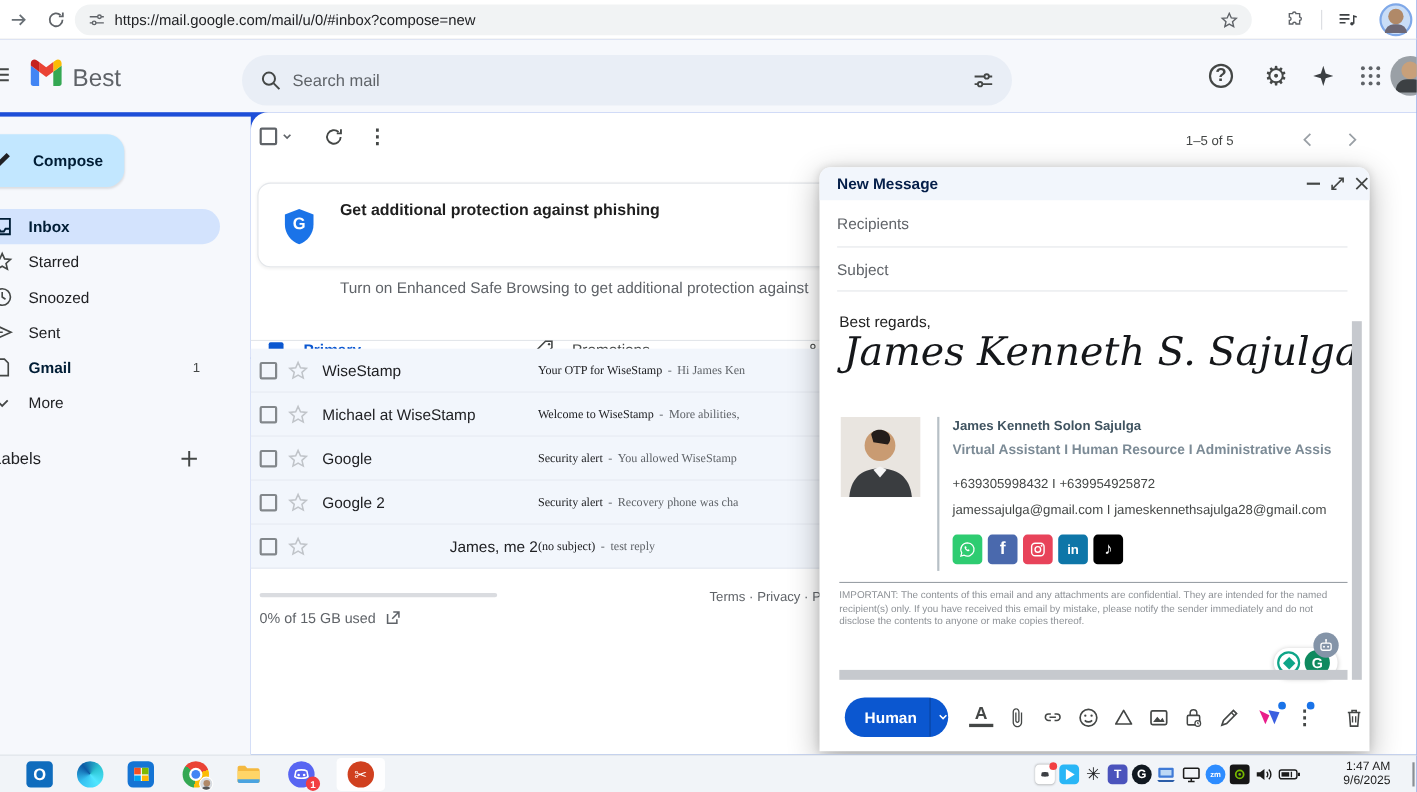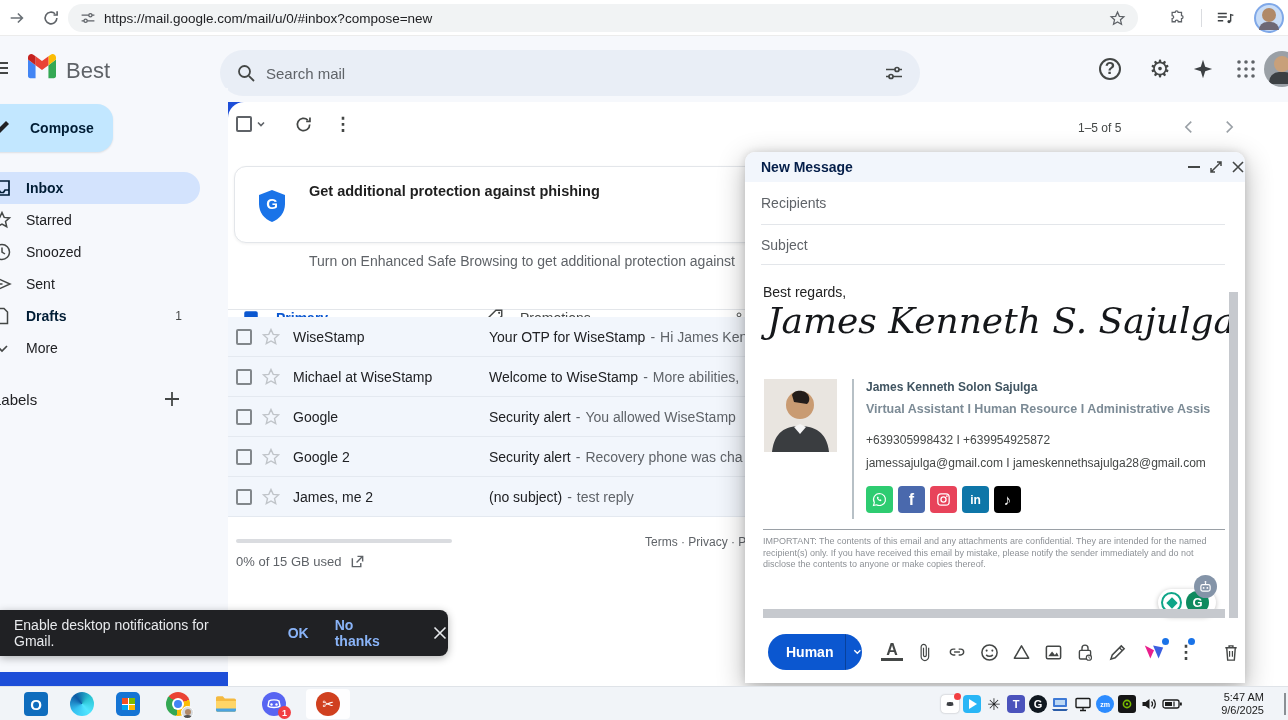--- a/index.html
+++ b/index.html
@@ -17,40 +17,40 @@
 
   
   .gmail-header { position:absolute; left:0; top:36px; width:1288px; height:66px; background:#f6f8fc; }
   .logo-text { font-size:22px; color:#5f6368; }
   .searchbar { position:absolute; left:220px; top:14px; width:700px; height:46px; background:#e9eef6; border-radius:24px; display:flex; align-items:center; padding:0 16px; }
   .searchbar input { flex:1; font-size:15px; color:#202124; margin:0 10px; }
   .searchbar input::placeholder { color:#5f6368; }
   .hd-ic { position:absolute; top:15px; width:36px; height:36px; display:flex; align-items:center; justify-content:center; border-radius:50%; color:#444746; }
 
   
-  .sidebar { position:absolute; left:0; top:88px; width:228px; height:584px; background:#f6f8fc; }
+  .sidebar { position:absolute; left:0; top:106px; width:228px; height:584px; background:#f6f8fc; }
   .compose-btn { position:absolute; left:-22px; top:16px; width:135px; height:48px; background:#c2e7ff; border-radius:16px; display:flex; align-items:center; box-shadow:0 1px 2px rgba(0,0,0,.1); }
   .compose-btn .txt { margin-left:52px; font-size:14px; font-weight:bold; color:#001d35; }
   .nav-item { position:absolute; left:-20px; width:220px; height:32px; border-radius:16px; display:flex; align-items:center; font-size:14px; color:#202124; }
   .nav-item .ic { width:20px; margin-left:12px; color:#444746; }
   .nav-item .lbl { margin-left:14px; flex:1; }
   .nav-item .cnt { margin-right:18px; font-size:12px; color:#444746; }
   .nav-item.sel { background:#d3e3fd; }
   .nav-item.sel .lbl, .nav-item.bold .lbl { font-weight:bold; color:#001d35; }
 
   
   .main { position:absolute; left:228px; top:102px; width:1060px; height:584px; background:#fff; border-radius:16px 0 0 0; }
   .icbtn { display:flex; align-items:center; justify-content:center; color:#444746; }
   .banner { position:absolute; left:6px; top:64px; width:920px; height:77px; background:#fff; border:1px solid #e3e6ea; border-radius:12px; box-shadow:0 1px 3px rgba(0,0,0,.06); }
   .tabs { position:absolute; left:0; top:166px; width:517px; height:42px; border-bottom:1px solid #e3e6ea; }
   .tab { position:absolute; top:16px; height:42px; display:flex; align-items:flex-end; font-size:14px; }
   .mailrow { position:absolute; left:0; width:517px; height:40px; background:#f2f6fc; border-bottom:1px solid #e4e9f0; display:flex; align-items:center; overflow:hidden; }
   .cb { width:16px; height:16px; border:2px solid #82878b; border-radius:2px; flex:none; }
   .sender { width:196px; margin-left:12px; font-size:14px; color:#202124; white-space:nowrap; overflow:hidden; flex:none; }
-  .subjwrap { flex:1; display:flex; font-size:14px; white-space:nowrap; overflow:hidden; }
+  .subjwrap { flex:1; display:flex; font-size:11px; white-space:nowrap; overflow:hidden;font-family:Liberation Serif, serif; }
   .subj { color:#202124; }
   .sep, .snip { color:#5f6368; margin-left:5px; }
 
   
   .compose { position:absolute; left:745px; top:152px; width:500px; height:531px; background:#fff; border-radius:10px 10px 0 0; box-shadow:0 8px 28px rgba(0,0,0,.3), 0 0 8px rgba(0,0,0,.12); z-index:30; }
   .cp-head { position:absolute; left:0; top:0; width:100%; height:30px; background:#f2f6fc; border-radius:10px 10px 0 0; display:flex; align-items:center; }
   .cp-title { margin-left:16px; font-size:14px; font-weight:bold; color:#041e49; }
   .cp-field { position:absolute; left:16px; width:464px; border-bottom:1px solid #e3e6ea; }
   .cp-field input { width:100%; font-size:14px; color:#202124; }
   .cp-field input::placeholder { color:#5f6368; }
@@ -233,21 +233,21 @@
           </svg>
         </span>
       <span class="lbl">Sent</span>
     </div>
     <div class="nav-item bold" style="top:212px;">
       <span class="ic">
           <svg width="20" height="20" viewBox="0 0 20 20">
             <path d="M5 2.5h7l3.5 3.5v11.5H5z" fill="none" stroke="#444746" stroke-width="1.5"></path>
           </svg>
         </span>
-      <span class="lbl">Drafts</span>
+      <span class="lbl">Gmail</span>
       <span class="cnt">1</span>
     </div>
     <div class="nav-item" style="top:244px;">
       <span class="ic">
           <svg width="20" height="20" viewBox="0 0 20 20">
             <path d="M5 8l5 5 5-5" fill="none" stroke="#444746" stroke-width="1.7"></path>
           </svg>
         </span>
       <span class="lbl">More</span>
     </div>
@@ -370,21 +370,21 @@
       <svg width="20" height="20" viewBox="0 0 20 20" style="margin-left:9px;flex:none;">
           <path d="M10 2.5l2.2 4.9 5.3.5-4 3.6 1.2 5.2L10 14l-4.7 2.7 1.2-5.2-4-3.6 5.3-.5z" fill="none" stroke="#c0c4c9" stroke-width="1.4"></path>
         </svg>
       <div class="sender">Google 2</div>
       <div class="subjwrap">
           <span class="subj">Security alert</span>
           <span class="sep">-</span>
           <span class="snip">Recovery phone was cha</span>
         </div>
     </div>
-    <div class="mailrow" style="top:375px;">
+    <div class="mailrow" style="top:375px;text-align:right;">
       <div class="cb" style="margin-left:8px;"></div>
       <svg width="20" height="20" viewBox="0 0 20 20" style="margin-left:9px;flex:none;">
           <path d="M10 2.5l2.2 4.9 5.3.5-4 3.6 1.2 5.2L10 14l-4.7 2.7 1.2-5.2-4-3.6 5.3-.5z" fill="none" stroke="#c0c4c9" stroke-width="1.4"></path>
         </svg>
       <div class="sender">James, me 2</div>
       <div class="subjwrap">
           <span class="subj">(no subject)</span>
           <span class="sep">-</span>
           <span class="snip">test reply</span>
         </div>
@@ -547,30 +547,20 @@
     <div class="tb-ic" style="left:430px;font-size:18px;font-weight:bold;">⋮</div>
     <div class="bluedot" style="left:443px;top:486px;"></div>
     <div class="tb-ic" style="left:475px;">
       <svg width="18" height="19" viewBox="0 0 18 20">
           <path d="M3 5h12M7 5V3h4v2M4.5 5l1 13h7l1-13" fill="none" stroke="#444746" stroke-width="1.5"></path>
           <path d="M7.5 8.5v6M10.5 8.5v6" stroke="#444746" stroke-width="1.3"></path>
         </svg>
     </div>
   </div>
 
-  <div class="toast">
-    <span class="msg">Enable desktop notifications for Gmail.</span>
-    <span class="act" style="margin-left:36px;">OK</span>
-    <span class="act" style="margin-left:26px;">No thanks</span>
-    <span style="margin-left:30px;">
-      <svg width="16" height="16" viewBox="0 0 16 16">
-          <path d="M2.5 2.5l11 11M13.5 2.5l-11 11" stroke="#e8eaed" stroke-width="1.6"></path>
-        </svg>
-    </span>
-  </div>
 
   <div class="taskbar">
     <div class="tk" style="left:24px;background:#0f6cbd;border-radius:4px;color:#fff;font-weight:bold;font-size:15px;display:flex;align-items:center;justify-content:center;">O</div>
     <div class="tk" style="left:70px;border-radius:50%;background:conic-gradient(from 140deg,#50e6ff,#35c1f1,#0c59a4,#2bc3d2,#50e6ff);"></div>
     <div class="tk" style="left:116px;background:#1574d4;border-radius:5px;display:flex;align-items:center;justify-content:center;">
       <div style="width:13px;height:12px;background:#fff;display:grid;grid-template-columns:6px 6px;grid-gap:1px;padding:0;">
         <div style="background:#f25022;"></div>
           <div style="background:#7fba00;"></div>
           <div style="background:#00a4ef;"></div>
           <div style="background:#ffb900;"></div>
@@ -644,19 +634,19 @@
     </div>
     <div class="tray" style="left:1162px;width:22px;">
       <svg width="22" height="18" viewBox="0 0 22 18">
           <rect x="1" y="5" width="16" height="8" rx="2" fill="none" stroke="#1b1b1b" stroke-width="1.3"></rect>
           <rect x="17.8" y="7.5" width="2" height="3" fill="#1b1b1b"></rect>
           <rect x="3" y="7" width="7" height="4" fill="#1b1b1b"></rect>
           <path d="M12 6.5v5" stroke="#1b1b1b" stroke-width="1.2"></path>
         </svg>
     </div>
     <div class="clock">
-      <div>5:47 AM</div>
+      <div>1:47 AM</div>
       <div>9/6/2025</div>
     </div>
     <div class="abs" style="right:2px;top:6px;width:2px;height:22px;background:#8a8f94;"></div>
   </div>
 
 </div>
 
 </body></html>

